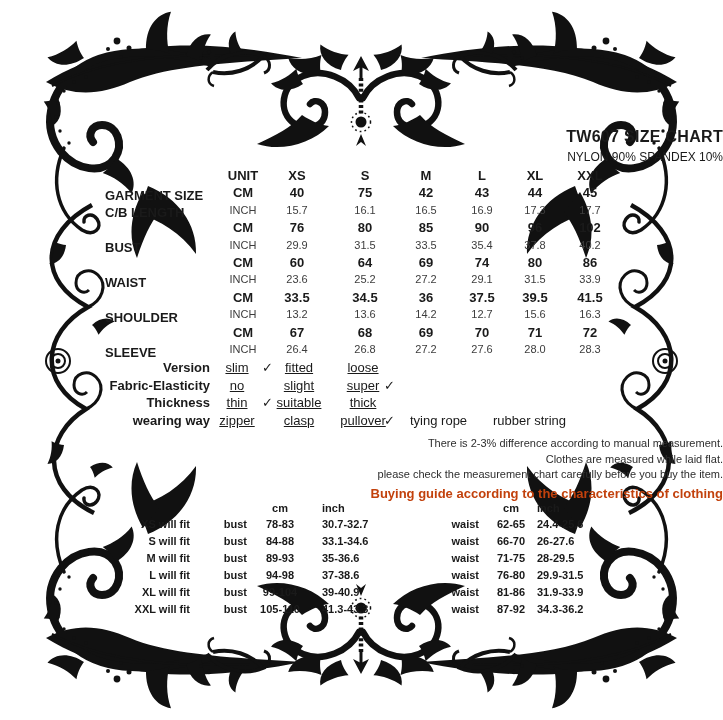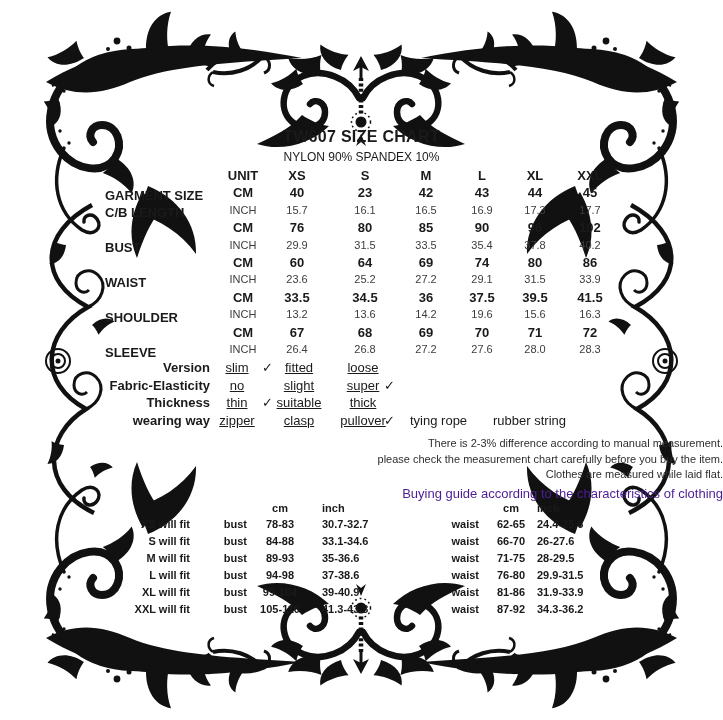--- a/index.html
+++ b/index.html
@@ -3,21 +3,21 @@
 <meta charset="utf-8">
 <style>
   html,body{margin:0;padding:0;background:#fff;}
   .sheet{
     position:relative;width:723px;height:720px;background:#fff;overflow:hidden;
     font-family:"Liberation Sans",sans-serif;color:#1a1a1a;
   }
   .frame{position:absolute;left:0;top:0;width:723px;height:720px;}
 
   
-  .title-wrap{position:absolute;top:128px;left:0;width:723px;text-align:center;}
+  .title-wrap{position:absolute;top:128px;left:0;width:723px;text-align:right;}
   .title{font-size:16px;font-weight:bold;letter-spacing:.3px;}
   .subtitle{font-size:12px;font-weight:normal;margin-top:4px;}
 
   
   .size-table{position:absolute;top:167px;left:95px;width:524px;}
   .trow{display:grid;grid-template-columns:130px 36px 72px 64px 58px 54px 52px 58px;
         height:17.4px;line-height:17.4px;text-align:center;white-space:nowrap;}
   .trow .lbl{text-align:left;padding-left:10px;margin-top:20px;}
   .hdr,.cmr{font-weight:bold;font-size:13px;}
   .inr{font-size:11px;color:#3c3c3c;}
@@ -30,21 +30,21 @@
   .o1{left:142px;}.o2{left:204px;}.o3{left:268px;}
   .ak{position:absolute;}
   .k1{left:167px;}.k2{left:228px;}.k3{left:289px;}
   .ac4{position:absolute;left:315px;}
   .ac5{position:absolute;left:398px;}
 
   
   .notes{position:absolute;top:436px;left:0;width:723px;text-align:right;
          font-size:11px;color:#2e2e2e;}
   .notes p{margin:0;line-height:15.6px;}
-  .notes .bg-title{font-size:13px;font-weight:normal;color:#4c1d95;margin-top:2px;line-height:17px;margin-left:24px;}
+  .notes .bg-title{font-size:13px;font-weight:bold;color:#c2410c;margin-top:2px;line-height:17px;margin-left:24px;}
 
   
   .guide{position:absolute;top:500px;left:95px;width:529px;font-weight:bold;font-size:11px;}
   .grow{display:flex;height:17px;line-height:17px;white-space:nowrap;}
   .ghdr{height:16px;line-height:16px;}
   .g-size{width:95px;text-align:right;}
   .g-part{width:64px;text-align:right;padding-right:7px;box-sizing:border-box;}
   .g-cm{width:52px;text-align:center;}
   .g-inch{width:120px;text-align:left;padding-left:16px;box-sizing:border-box;}
   .g-part2{width:64px;text-align:right;padding-right:11px;box-sizing:border-box;}
@@ -150,21 +150,21 @@
       <span>M</span>
       <span>L</span>
       <span>XL</span>
       <span>XXL</span>
     </div>
 
     <div class="trow cmr">
       <span class="lbl">C/B LENGTH</span>
       <span>CM</span>
       <span>40</span>
-      <span>23</span>
+      <span>75</span>
       <span>42</span>
       <span>43</span>
       <span>44</span>
       <span>45</span>
     </div>
     <div class="trow inr">
       <span class="lbl"></span>
       <span>INCH</span>
       <span>15.7</span>
       <span>16.1</span>
@@ -225,21 +225,21 @@
       <span>37.5</span>
       <span>39.5</span>
       <span>41.5</span>
     </div>
     <div class="trow inr">
       <span class="lbl"></span>
       <span>INCH</span>
       <span>13.2</span>
       <span>13.6</span>
       <span>14.2</span>
-      <span>19.6</span>
+      <span>12.7</span>
       <span>15.6</span>
       <span>16.3</span>
     </div>
 
     <div class="trow cmr">
       <span class="lbl">SLEEVE</span>
       <span>CM</span>
       <span>67</span>
       <span>68</span>
       <span>69</span>
@@ -301,22 +301,22 @@
       <span class="ak k2"></span>
       <span class="ac o3">pullover</span>
       <span class="ak k3">✓</span>
       <span class="ac4">tying rope</span>
       <span class="ac5">rubber string</span>
     </div>
   </section>
 
   <section class="notes">
     <p>There is 2-3% difference according to manual measurement.</p>
+    <p>Clothes are measured while laid flat.</p>
     <p>please check the measurement chart carefully before you buy the item.</p>
-    <p>Clothes are measured while laid flat.</p>
     <p class="bg-title">Buying guide according to the characteristics of clothing</p>
   </section>
 
   <section class="guide">
     <div class="grow ghdr">
       <span class="g-size"></span>
       <span class="g-part"></span>
       <span class="g-cm">cm</span>
       <span class="g-inch">inch</span>
       <span class="g-part2"></span>

